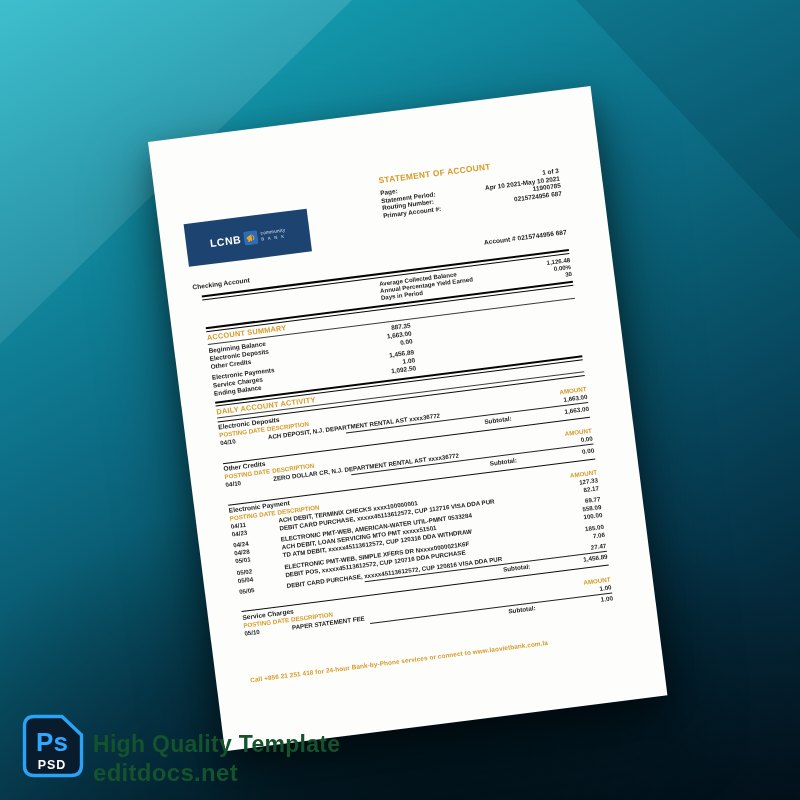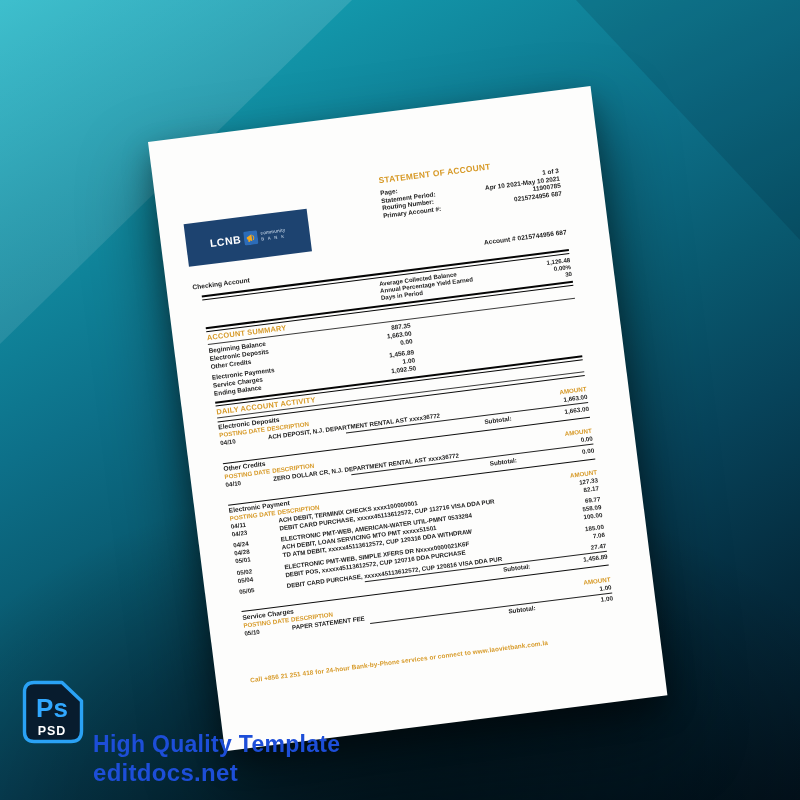--- a/index.html
+++ b/index.html
@@ -54,22 +54,22 @@
   .td-date{width:48px;flex:0 0 48px;}
   .td-desc{flex:1;padding-right:6px;}
   .td-amt{width:62px;flex:0 0 62px;text-align:right;}
   .subrow{display:flex;margin-left:34%;border-top:1px solid #222;margin-top:1px;padding:1.5px 0 2px;
           font-size:6.3px;line-height:7.5px;}
   .sub-label{flex:1;text-align:right;padding-right:16px;font-weight:600;}
   .sub-amt{width:62px;flex:0 0 62px;text-align:right;}
   .doc-footer{margin-top:26px;color:#D79A28;font-size:6.4px;font-weight:700;letter-spacing:.1px;}
 
   
-  .badge{position:absolute;left:22px;top:680px;}
-  .promo-text{position:absolute;left:93px;top:731px;color:#1d4ed8;}
+  .badge{position:absolute;left:22px;top:714px;}
+  .promo-text{position:absolute;left:93px;top:731px;color:#14532d;}
   .promo-title{font-size:23px;font-weight:800;letter-spacing:.3px;line-height:26px;}
   .promo-site{font-size:24px;font-weight:800;letter-spacing:.3px;line-height:24px;margin-top:4px;}
 </style>
 </head>
 <body>
 
 <div class="wedge"></div>
 <div class="wedge2"></div>
 
 <div class="paper">

